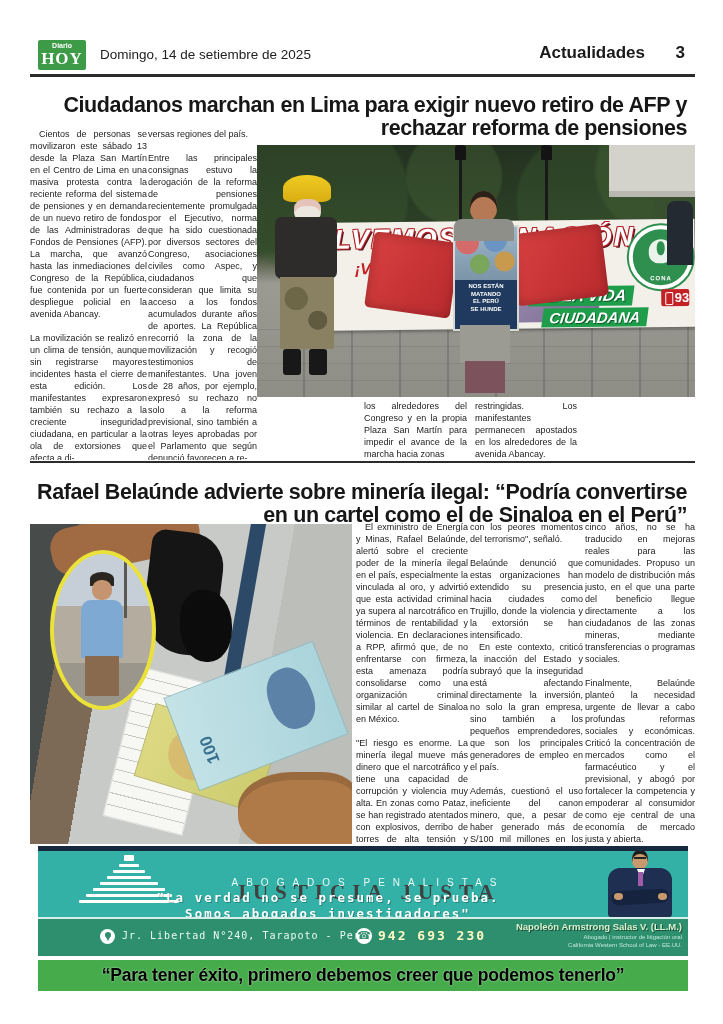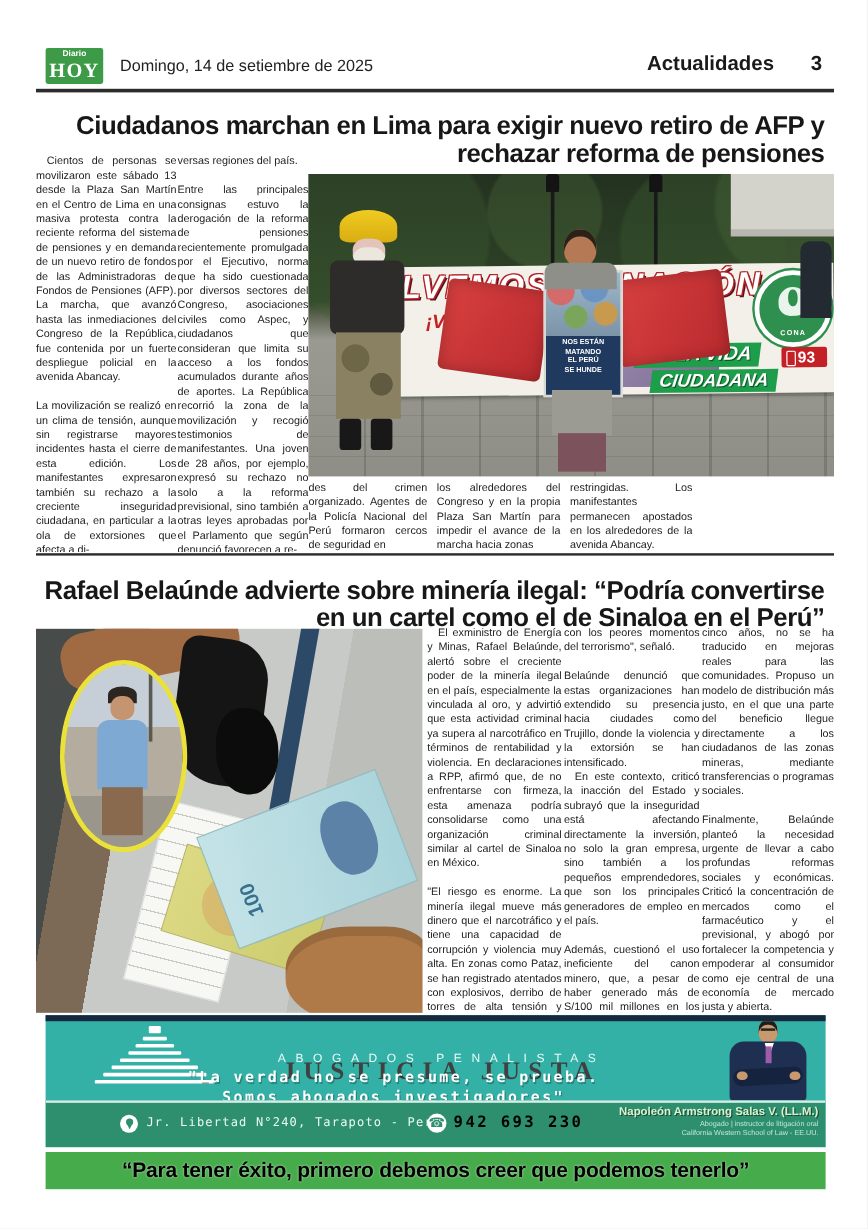--- a/index.html
+++ b/index.html
@@ -70,21 +70,21 @@
      background:#2f8f4f;border:4px solid #fff;box-shadow:0 0 0 2px #2f8f4f;text-align:center;}
   .cona-hand{position:absolute;left:16px;top:10px;width:24px;height:24px;border-radius:50% 50% 40% 40%;
      background:#e9f5ec;}
   .cona-fig{position:absolute;left:24px;top:12px;width:8px;height:14px;background:#2f8f4f;border-radius:45%;}
   .cona-label{position:absolute;left:0;bottom:4px;width:100%;font-size:6px;font-weight:bold;color:#fff;letter-spacing:1px;}
   .green-bar{position:absolute;background:#1e9e4b;color:#fff;font-weight:bold;font-style:italic;
      padding:1px 7px;transform:skew(-8deg);white-space:nowrap;text-shadow:1px 1px 0 #0c5a28;}
   .gb1{right:62px;top:66px;font-size:16px;}
   .gb2{right:48px;top:88px;font-size:15px;}
   .phone93{position:absolute;right:6px;top:70px;background:#c42127;color:#fff;font-weight:bold;
-     font-size:13px;padding:1px 10px 1px 14px;border-radius:2px;}
+     font-size:13px;padding:1px 0 1px 14px;border-radius:2px;}
   .phone93:before{content:"";position:absolute;left:4px;top:3px;width:6px;height:11px;
      border:1.5px solid #fff;border-radius:1.5px;}
   .flag{background:linear-gradient(120deg,#d84040,#b92a2e);box-shadow:inset 0 0 12px rgba(0,0,0,.25);}
   .flag-l{left:112px;top:92px;width:86px;height:76px;transform:rotate(8deg);border-radius:5px;}
   .flag-r{left:256px;top:84px;width:92px;height:72px;transform:rotate(-7deg);border-radius:5px;}
   .poster{left:196px;top:80px;width:62px;height:102px;background:#fff;border:2px solid #d8d8d2;}
   .poster-art{width:100%;height:52%;
      background:radial-gradient(circle at 20% 30%,#d46a6a 0 18%,transparent 19%),
                 radial-gradient(circle at 65% 25%,#6a94c2 0 20%,transparent 21%),
                 radial-gradient(circle at 40% 70%,#7aa65c 0 18%,transparent 19%),
@@ -158,21 +158,21 @@
   .ad-strip{left:0;bottom:0;width:650px;height:37px;background:#2e8f6f;border-top:2px solid #d5efe8;}
   .pin-icon{left:62px;top:10px;width:15px;height:15px;background:#fff;border-radius:50%;}
   .pin-icon i{position:absolute;left:4.5px;top:3px;width:6px;height:6px;background:#2e8f6f;border-radius:50%;}
   .pin-icon b{position:absolute;left:5.5px;top:8px;width:0;height:0;border-left:2px solid transparent;
       border-right:2px solid transparent;border-top:4px solid #2e8f6f;}
   .ad-address{left:84px;top:11px;font-family:"DejaVu Sans Mono",monospace;font-size:10px;
       letter-spacing:1px;color:#eafaf4;white-space:nowrap;}
   .tel-icon{left:318px;top:9px;width:16px;height:16px;background:#fff;border-radius:50%;
       color:#2e8f6f;font-size:11px;line-height:16px;text-align:center;font-family:"DejaVu Sans",sans-serif;}
   .ad-phone{left:340px;top:9px;font-family:"DejaVu Sans Mono",monospace;font-weight:bold;
-      font-size:13px;letter-spacing:2px;color:#000000;white-space:nowrap;}
+      font-size:13px;letter-spacing:2px;color:#fef9c3;white-space:nowrap;}
   .law-name{right:6px;top:2px;width:210px;text-align:right;font-size:9.5px;font-weight:bold;
       color:#d7f3cf;text-shadow:1px 1px 0 #1c4a38;white-space:nowrap;}
   .law-cred{right:6px;width:210px;text-align:right;font-size:6px;color:#bfe7d8;white-space:nowrap;}
   .lc1{top:15px;} .lc2{top:23px;}
   .lawyer{right:2px;bottom:39px;width:92px;height:67px;}
   .law-head{position:absolute;left:38px;top:0;width:16px;height:19px;background:#c9996e;
       border-radius:45%;box-shadow:inset 0 4px 0 #1d1d1d;}
   .law-glasses{position:absolute;left:40px;top:7px;width:12px;height:2px;background:#222;}
   .law-body{position:absolute;left:14px;top:18px;width:64px;height:49px;background:#1e2f52;
       border-radius:12px 12px 3px 3px;}
@@ -247,21 +247,20 @@
     <div class="abs man-legs"></div>
     <div class="abs helmet"></div>
     <div class="abs mask"></div>
     <div class="abs vest"></div>
     <div class="abs pants"></div>
     <div class="abs boot boot1"></div>
     <div class="abs boot boot2"></div>
     <div class="abs bystander"></div>
   </div>
 
-  <div class="abs body-text s1">des del crimen organizado. Agentes de la Policía Nacional del Perú formaron cercos de seguridad en</div>
   <div class="abs body-text s3">restringidas. Los manifestantes permanecen apostados en los alrededores de la avenida Abancay.</div>
   <div class="abs body-text s2">los alrededores del Congreso y en la propia Plaza San Martín para impedir el avance de la marcha hacia zonas</div>
 
   <div class="abs rule mid-rule"></div>
 
   <h1 class="abs headline h2a">Rafael Belaúnde advierte sobre minería ilegal: “Podría convertirse en un cartel como el de Sinaloa en el Perú”</h1>
 
   <div class="abs photo2">
     <div class="abs ph2-arm"></div>
     <div class="abs lanyard"></div>

